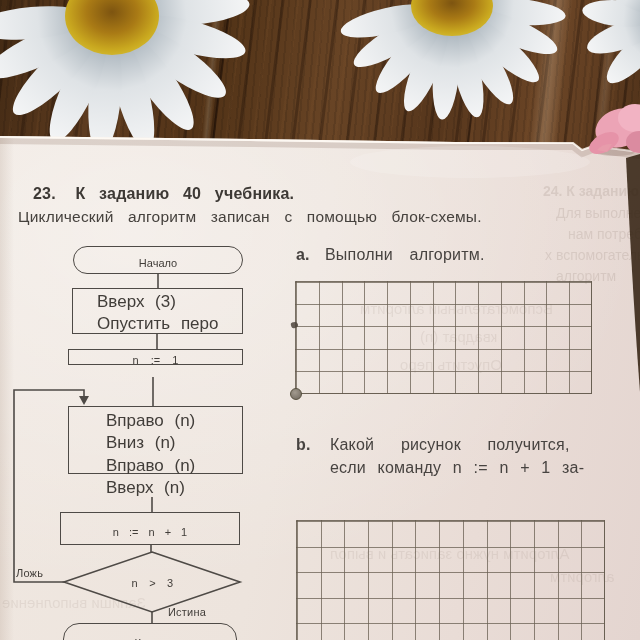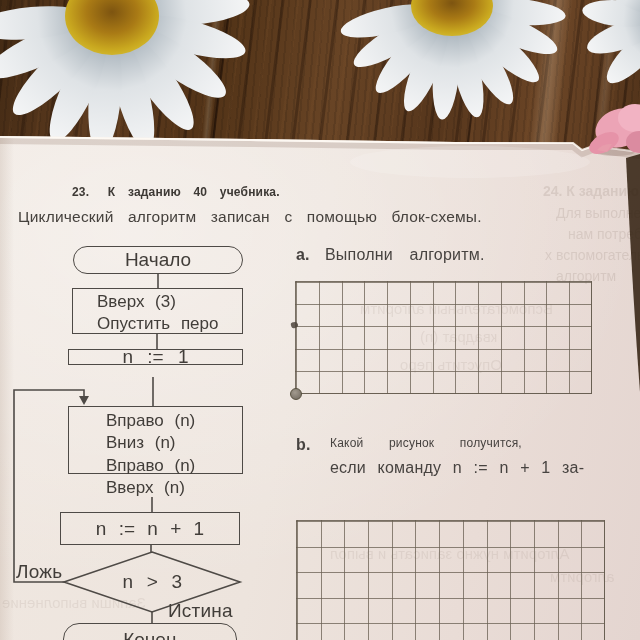--- a/index.html
+++ b/index.html
@@ -26,26 +26,26 @@
     position:absolute; left:0; top:0; width:640px; height:640px;
     clip-path:polygon(0 136px,250px 139px,455px 142px,573px 143px,582px 150px,593px 146px,640px 152px,640px 640px,0 640px);
     background:
       linear-gradient(90deg, rgba(140,110,90,.16), rgba(140,110,90,0) 14px),
       radial-gradient(130% 90% at 20% 36%, rgba(255,255,255,.38), rgba(255,255,255,0) 62%),
       linear-gradient(102deg,#f0e8e1 0%,#ede4dd 48%,#e9dcd6 76%,#e4d5d0 100%);
     color:#474340;
   }
   .t{position:absolute; white-space:nowrap; letter-spacing:.2px;}
   .bold{font-weight:bold;}
-  .title{font-size:12px; font-weight:bold; color:#3d3935; word-spacing:9px;margin-left:39px;}
+  .title{font-size:16px; font-weight:bold; color:#3d3935; word-spacing:9px;}
   .subtitle{font-size:15.5px; word-spacing:10px; color:#45413d;}
   
   .fc-shape{position:absolute; border:1.6px solid #4e4a46; background:transparent; box-sizing:border-box;}
   .oval{border-radius:16px; display:flex; align-items:center; justify-content:center;}
-  .fc-text{font-size:19px; color:#413d39;}
+  .fc-text{font-size:11px; color:#413d39;margin-top:6px;}
   .ctr{display:flex; align-items:center; justify-content:center;}
   .fl{line-height:21.5px; padding-top:2px; padding-left:24px; font-size:17px; color:#413d39; word-spacing:6px;}
   .fl3{line-height:22.4px; padding-top:3px; padding-left:37px; font-size:17px; color:#413d39; word-spacing:6px;}
   .flow-svg{position:absolute; left:0; top:0;}
   
   .grid{position:absolute; border:1px solid rgba(100,90,78,.85); box-sizing:border-box;}
   .grid-a{
     left:295px; top:281px; width:297px; height:113px;
     background-image:
       repeating-linear-gradient(to right, rgba(105,95,82,.75) 0 1px, transparent 1px 22.77px),
@@ -193,21 +193,21 @@
     <div class="t fc-text" style="left:16px; top:561px">Ложь</div>
     <div class="t fc-text" style="left:168px; top:600px">Истина</div>
     <div class="fc-shape oval" style="left:63px; top:623px; width:174px; height:34px">
       <span class="fc-text">Конец</span>
     </div>
 
     <div class="t bold" style="left:296px; top:246px; font-size:16px">a.</div>
     <div class="t" style="left:325px; top:246px; font-size:16px; word-spacing:12px">Выполни алгоритм.</div>
 
     <div class="t bold" style="left:296px; top:436px; font-size:16px">b.</div>
-    <div class="t" style="left:330px; top:436px; font-size:12px; word-spacing:22px">Какой рисунок получится,</div>
+    <div class="t" style="left:330px; top:436px; font-size:16px; word-spacing:22px">Какой рисунок получится,</div>
     <div class="t" style="left:330px; top:459px; font-size:16px; word-spacing:7px">если команду n := n + 1 за-</div>
   </div>
 
   <svg class="photo-svg" width="640" height="640" viewBox="0 0 640 640" style="pointer-events:none">
     <path d="M0,141 L250,144 L455,147 L573,147 L582,154 L593,150 L640,156" fill="none" stroke="rgba(110,80,60,0.18)" stroke-width="6"></path>
     <path d="M0,137 L250,140 L455,143 L573,143 L582,150 L593,146 L640,152" fill="none" stroke="rgba(255,250,244,0.85)" stroke-width="2.2"></path>
     <ellipse cx="470" cy="162" rx="120" ry="16" fill="rgba(255,255,255,0.16)"></ellipse>
     <path d="M626,158 L640,154 L640,392 Q633,300 626,158 Z" fill="#2f1d0d" opacity="0.85"></path>
     <g>
       <ellipse cx="615" cy="152" rx="20" ry="4" fill="rgba(90,50,40,0.15)"></ellipse>

